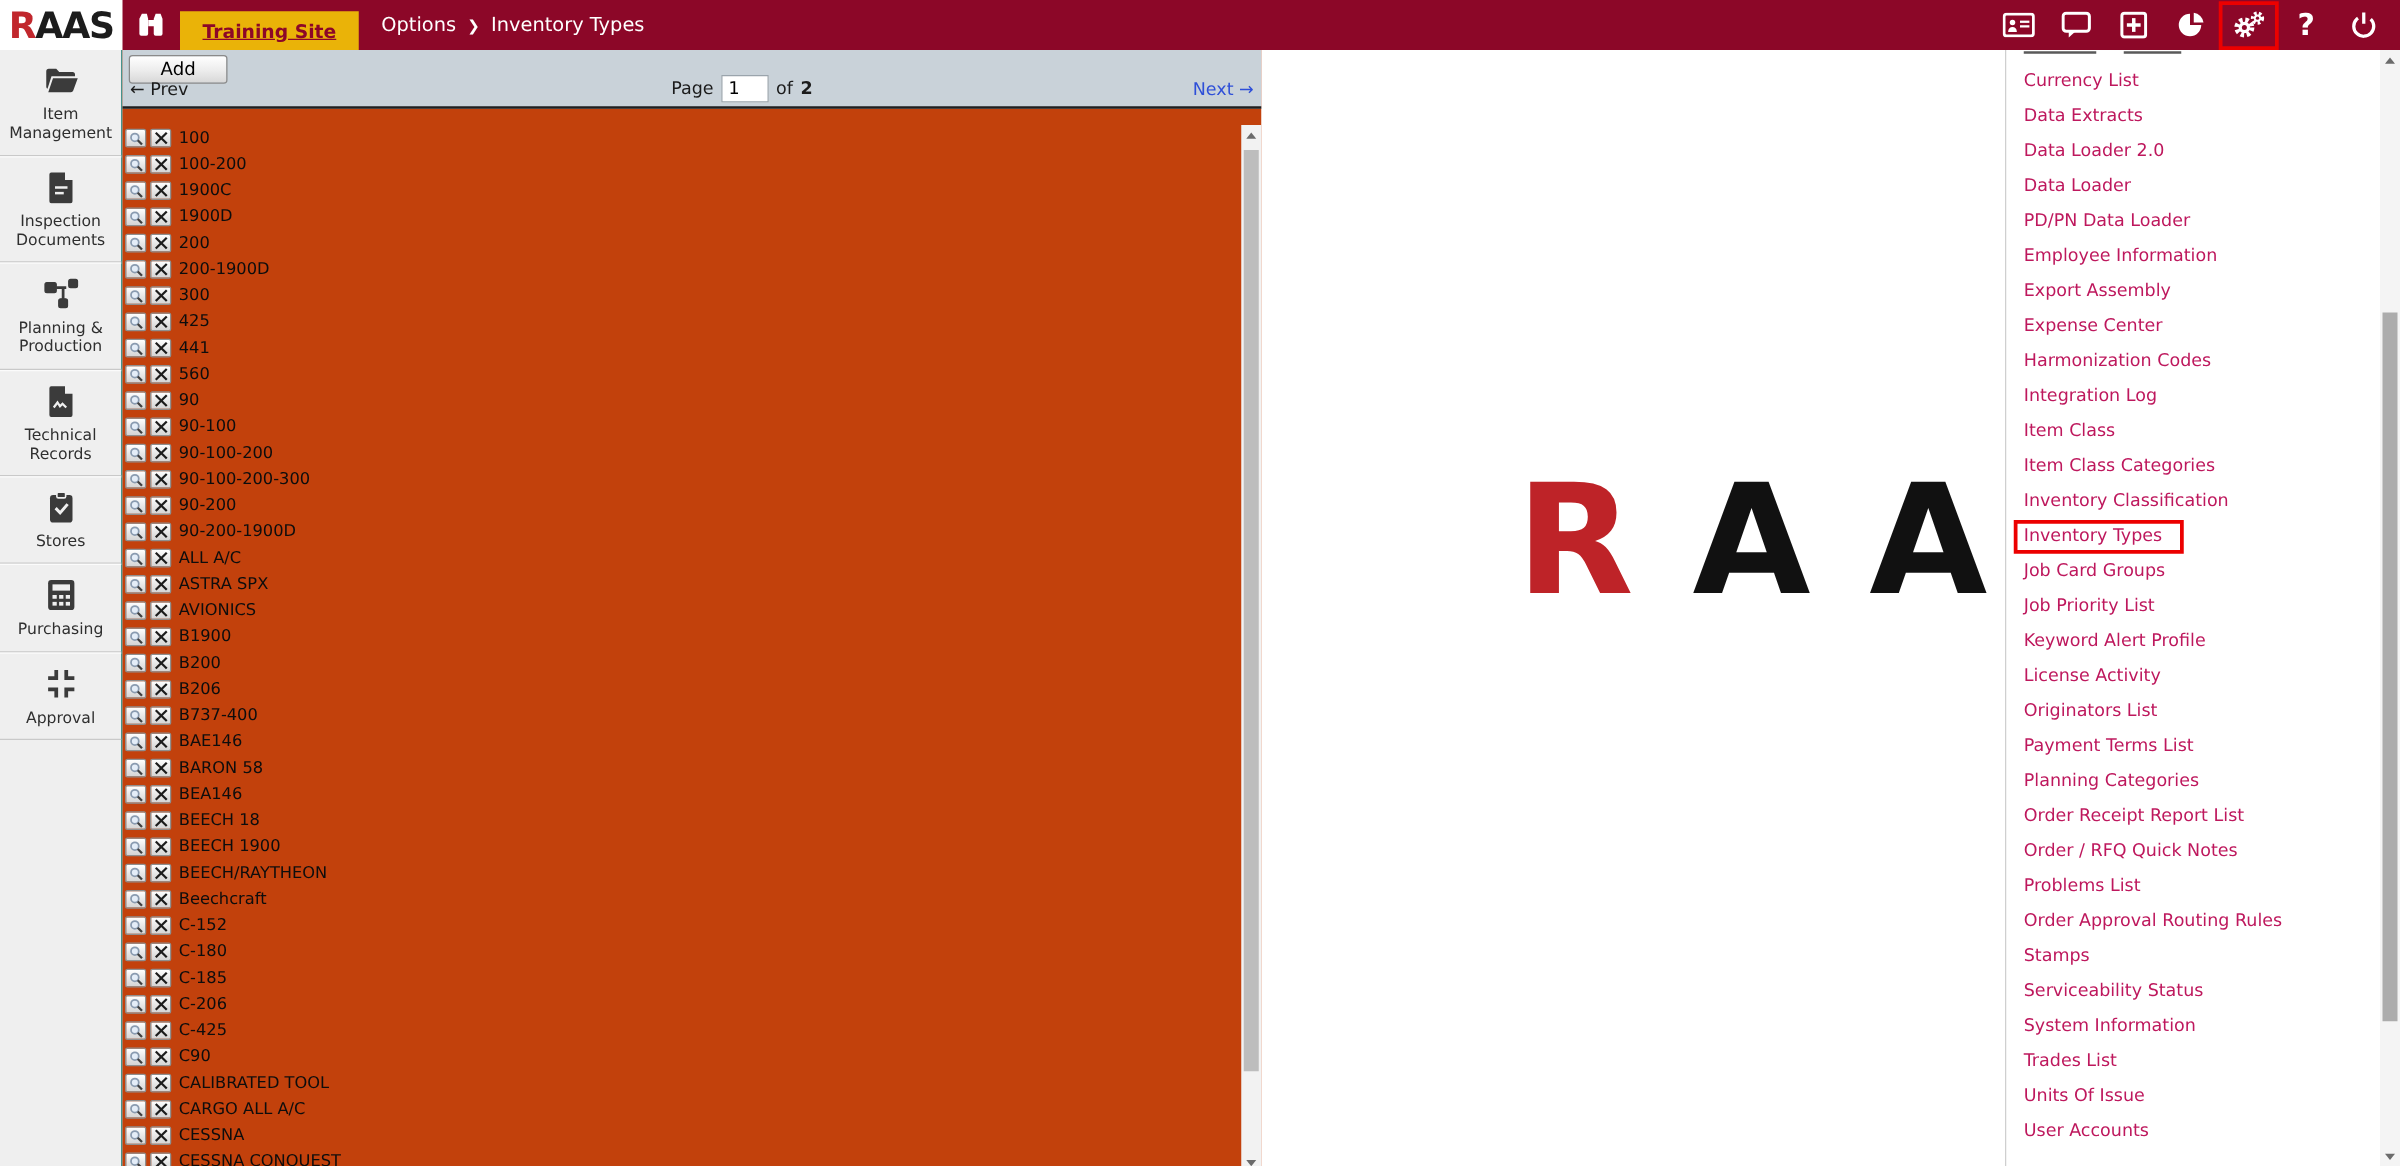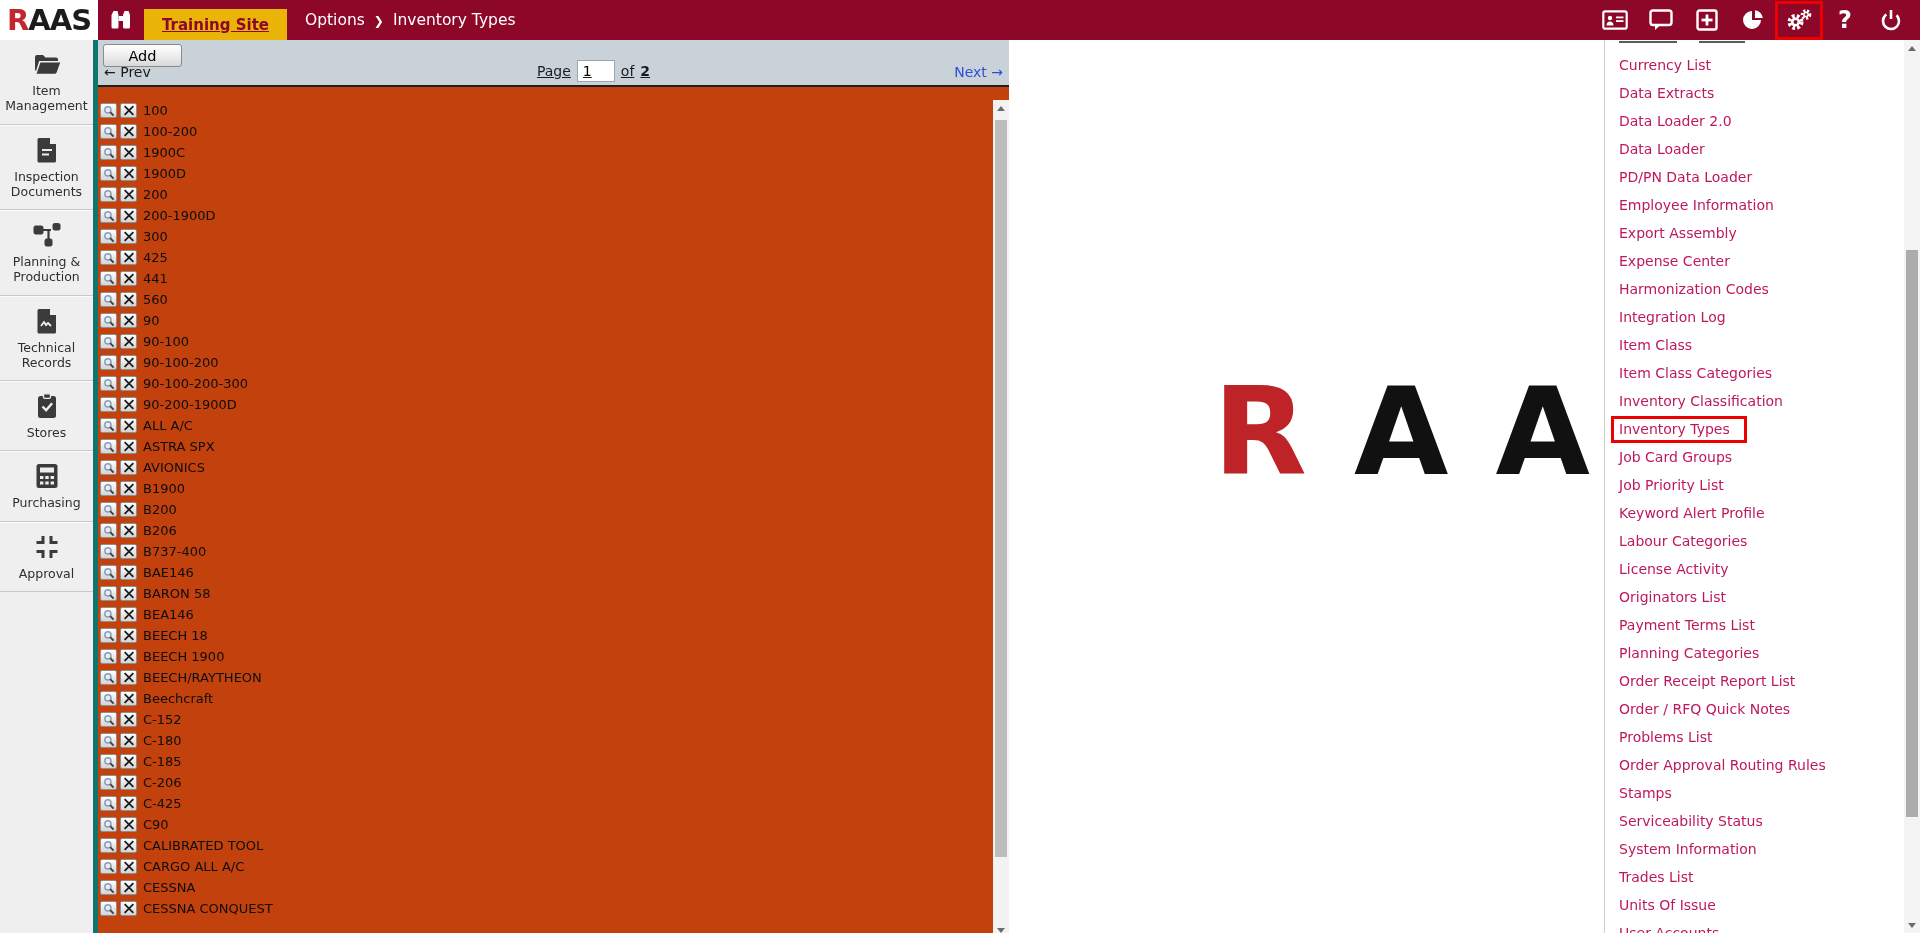--- a/index.html
+++ b/index.html
@@ -16,34 +16,34 @@
   .tab span { color:#8C0728; font-weight:bold; font-size:15px; text-decoration:underline; }
   .breadcrumb { display:flex; align-items:center; color:#fff; font-size:15.5px; margin-left:18px; gap:9px; }
   .breadcrumb .sep { font-size:12px; position:relative; top:1px; }
   .hicons { margin-left:auto; display:flex; align-items:center; gap:16px; padding-right:14px; }
   .hicon { position:relative; width:30px; height:40px; display:flex; align-items:center; justify-content:center; color:#fff; }
   .hicon svg { display:block; }
   .hicon.q { font-size:24px; font-weight:bold; }
   .tour-ring::after { content:""; position:absolute; left:-9px; right:-9px; top:1px; bottom:0px; border:3px solid #EC0000; }
 
   
-  .sidebar { position:absolute; left:0; top:40px; width:98px; height:893px; background:#EFEFEF; border-right:5px solid #0f766e; }
+  .sidebar { position:absolute; left:0; top:40px; width:98px; height:893px; background:#EFEFEF; border-right:1px solid #0f766e; }
   .side-item { padding:11px 3px 10px; text-align:center; border-bottom:1px solid #C9C9C9; border-top:1px solid #FBFBFB; cursor:pointer; }
   .side-item:first-child { border-top:none; }
   .side-item .sicon { height:26px; display:flex; align-items:center; justify-content:center; color:#3B3B3B; }
   .side-item .slabel { margin-top:6px; font-size:12.5px; line-height:1.22; color:#2F2F2F; }
 
   
   .content { position:absolute; left:98px; top:40px; width:911px; height:898px; background:#c2410c; }
   .toolbar { position:absolute; left:0; top:0; width:911px; height:47px; background:#C9D2D9; border-bottom:2px solid #1F1F1F; }
   .btn-add { position:absolute; left:5px; top:4px; width:79px; height:23px; border:1px solid #8A8A8A; border-radius:3px;
              background:linear-gradient(#FFFFFF,#ECECEC 55%,#D8D8D8); font-size:14.5px; font-family:inherit; cursor:pointer; }
   .pg-row { position:absolute; left:0; right:0; bottom:3px; height:22px; font-size:14px; color:#1b1b1b; }
   .pg-prev { position:absolute; left:6px; bottom:2px; }
-  .pg-center { position:absolute; left:0; right:0; bottom:0; display:flex; justify-content:center; align-items:center; gap:6px; transform:translateX(40px);text-decoration:underline; }
+  .pg-center { position:absolute; left:0; right:0; bottom:0; display:flex; justify-content:center; align-items:center; gap:6px; transform:translateX(40px); }
   .pg-input { width:38px; height:22px; border:1px solid #9AA4AC; font-size:14px; padding-left:5px; font-family:inherit; }
   .pg-total { font-weight:bold; }
   .pg-next { position:absolute; right:6px; bottom:2px; color:#2E4FD8; cursor:pointer; }
 
   .list { position:absolute; left:0; top:60px; width:893px; bottom:0; overflow:hidden; }
   .row { display:flex; align-items:center; height:21px; gap:3px; padding-left:2px; }
   .ibtn { width:17px; height:15px; border:1px solid #8F8F8F; border-radius:2px; background:linear-gradient(#FFFFFF,#E6E6E6 55%,#D5D5D5);
           display:flex; align-items:center; justify-content:center; padding:0; cursor:pointer; }
   .row .rlabel { font-size:13px; color:#0d0d0d; margin-left:3px; white-space:nowrap; }
 
@@ -464,20 +464,35 @@
               <circle cx="4.9" cy="4.9" r="3.1" fill="#E4EDF8" stroke="#8A9BB0" stroke-width="1.4"></circle>
               <line x1="7.2" y1="7.2" x2="10.6" y2="10.6" stroke="#3F3F3F" stroke-width="1.9"></line>
             </svg>
           </button>
           <button class="ibtn">
             <svg width="12" height="11" viewBox="0 0 12 11">
               <line x1="1.6" y1="1.2" x2="10.4" y2="9.8" stroke="#1c1c1c" stroke-width="1.8"></line>
               <line x1="10.4" y1="1.2" x2="1.6" y2="9.8" stroke="#1c1c1c" stroke-width="1.8"></line>
             </svg>
           </button>
+          <span class="rlabel">90-200</span>
+        </div>
+        <div class="row">
+          <button class="ibtn">
+            <svg width="12" height="12" viewBox="0 0 12 12">
+              <circle cx="4.9" cy="4.9" r="3.1" fill="#E4EDF8" stroke="#8A9BB0" stroke-width="1.4"></circle>
+              <line x1="7.2" y1="7.2" x2="10.6" y2="10.6" stroke="#3F3F3F" stroke-width="1.9"></line>
+            </svg>
+          </button>
+          <button class="ibtn">
+            <svg width="12" height="11" viewBox="0 0 12 11">
+              <line x1="1.6" y1="1.2" x2="10.4" y2="9.8" stroke="#1c1c1c" stroke-width="1.8"></line>
+              <line x1="10.4" y1="1.2" x2="1.6" y2="9.8" stroke="#1c1c1c" stroke-width="1.8"></line>
+            </svg>
+          </button>
           <span class="rlabel">90-200-1900D</span>
         </div>
         <div class="row">
           <button class="ibtn">
             <svg width="12" height="12" viewBox="0 0 12 12">
               <circle cx="4.9" cy="4.9" r="3.1" fill="#E4EDF8" stroke="#8A9BB0" stroke-width="1.4"></circle>
               <line x1="7.2" y1="7.2" x2="10.6" y2="10.6" stroke="#3F3F3F" stroke-width="1.9"></line>
             </svg>
           </button>
           <button class="ibtn">
@@ -870,21 +885,20 @@
         <div class="menu-item">Integration Log</div>
         <div class="menu-item">Item Class</div>
         <div class="menu-item">Item Class Categories</div>
         <div class="menu-item">Inventory Classification</div>
         <div class="menu-item">
           <span class="hl-box">Inventory Types</span>
         </div>
         <div class="menu-item">Job Card Groups</div>
         <div class="menu-item">Job Priority List</div>
         <div class="menu-item">Keyword Alert Profile</div>
-        <div class="menu-item">Labour Categories</div>
         <div class="menu-item">License Activity</div>
         <div class="menu-item">Originators List</div>
         <div class="menu-item">Payment Terms List</div>
         <div class="menu-item">Planning Categories</div>
         <div class="menu-item">Order Receipt Report List</div>
         <div class="menu-item">Order / RFQ Quick Notes</div>
         <div class="menu-item">Problems List</div>
         <div class="menu-item">Order Approval Routing Rules</div>
         <div class="menu-item">Stamps</div>
         <div class="menu-item">Serviceability Status</div>

